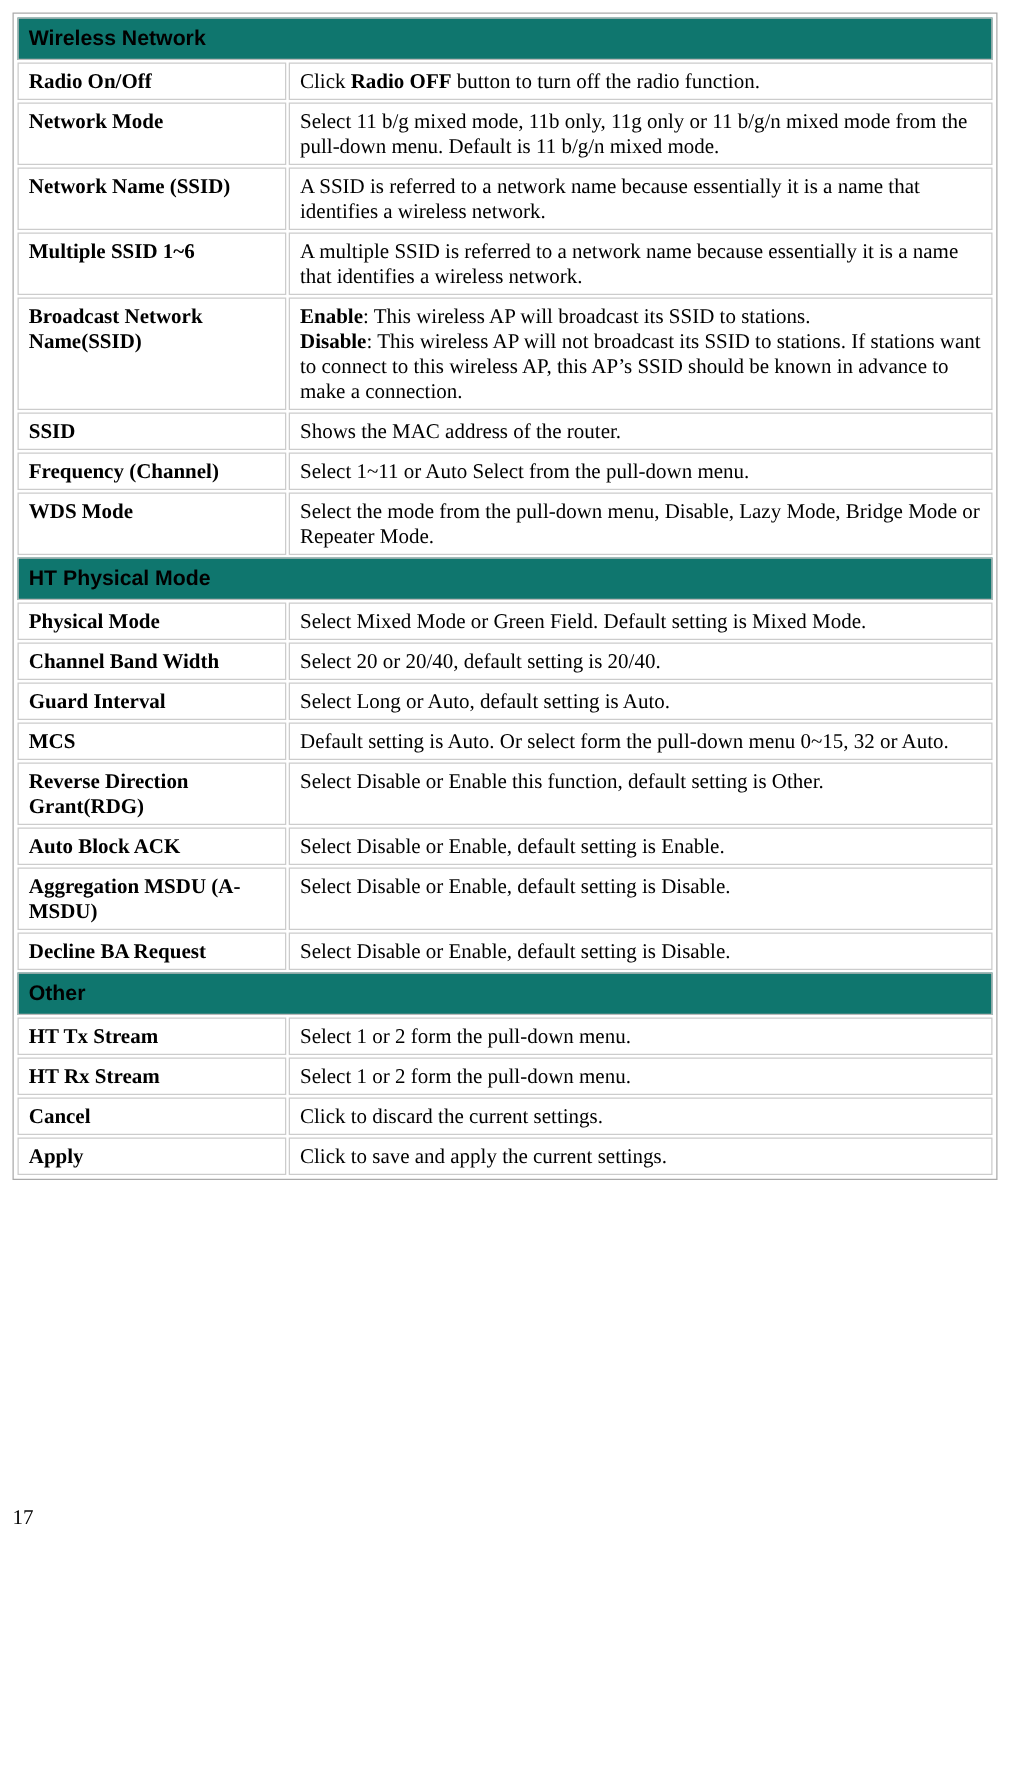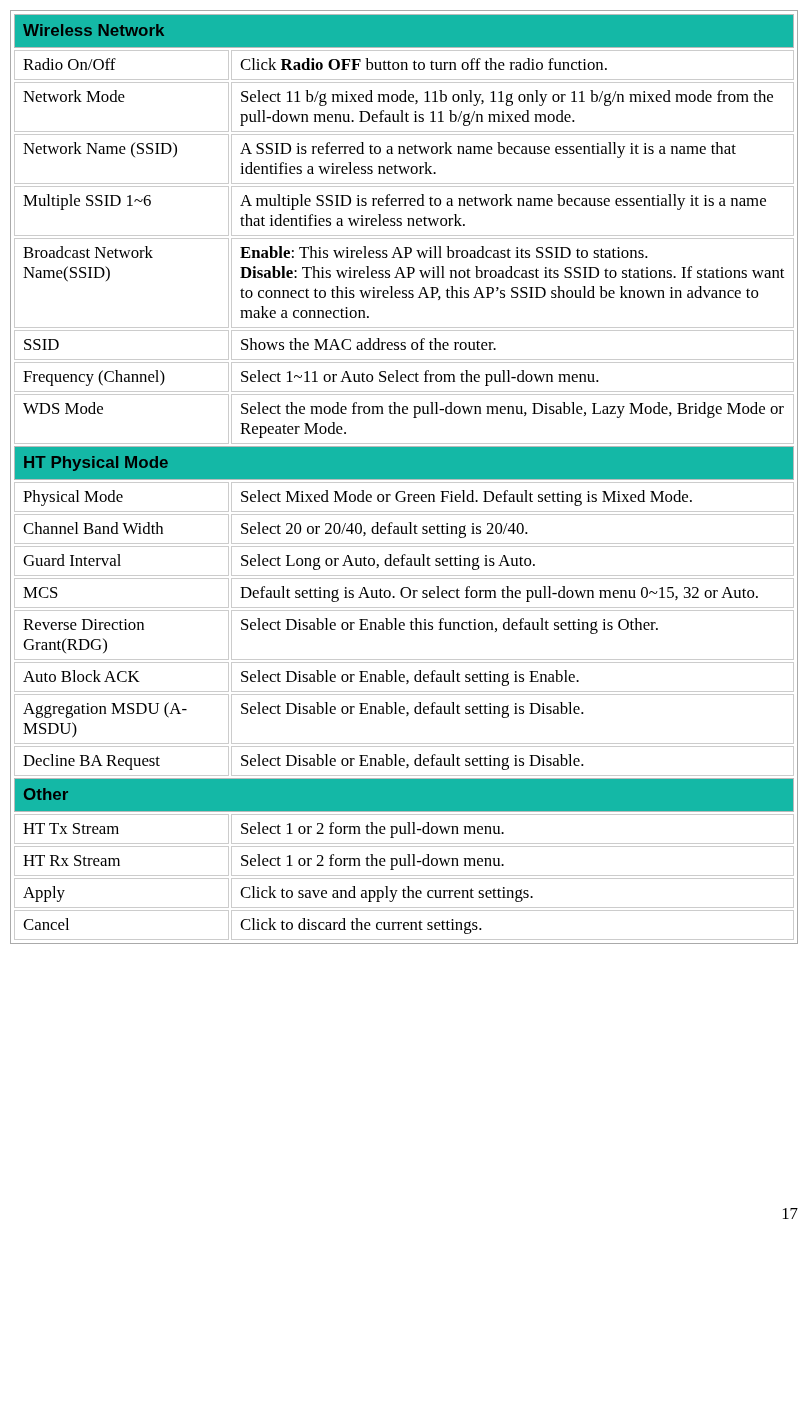--- a/index.html
+++ b/index.html
@@ -16,45 +16,45 @@
       border-collapse: separate;
       padding: 1px;
       width: 100%;
     }
     table.doc {
       width: 100%;
       border-collapse: separate;
       border-spacing: 2px;
     }
     table.doc th.section-header {
-      background: #14b8a6;
+      background: #0f766e;
       font-family: Arial, Helvetica, sans-serif;
       font-weight: bold;
       text-align: left;
       padding: 6px 8px;
       border: 1px solid #bbb;
       font-size: 17px;
     }
     table.doc td.label {
       width: 215px;
       background: #fff;
       border: 1px solid #ccc;
       padding: 4px 8px;
-      font-weight: normal;
+      font-weight: bold;
       vertical-align: top;
     }
     table.doc td.desc {
       background: #fff;
       border: 1px solid #ccc;
       padding: 4px 8px;
       vertical-align: top;
     }
     .b { font-weight: bold; text-align: center; }
     .page-number {
-      text-align: right;
+      text-align: left;
       font-size: 16.8px;
       margin-top: 260px;
       padding-bottom: 20px;
     }
   </style>
 </head>
 <body>
 
 <div class="outer">
 <table class="doc">
@@ -153,25 +153,25 @@
 
   <tr>
     <td class="label">HT Tx Stream</td>
     <td class="desc">Select 1 or 2 form the pull-down menu.</td>
   </tr>
   <tr>
     <td class="label">HT Rx Stream</td>
     <td class="desc">Select 1 or 2 form the pull-down menu.</td>
   </tr>
   <tr>
+    <td class="label">Cancel</td>
+    <td class="desc">Click to discard the current settings.</td>
+  </tr>
+  <tr>
     <td class="label">Apply</td>
     <td class="desc">Click to save and apply the current settings.</td>
-  </tr>
-  <tr>
-    <td class="label">Cancel</td>
-    <td class="desc">Click to discard the current settings.</td>
   </tr>
 
 </tbody>
     </table>
 </div>
 
 <div class="page-number">17</div>
 
 </body></html>

